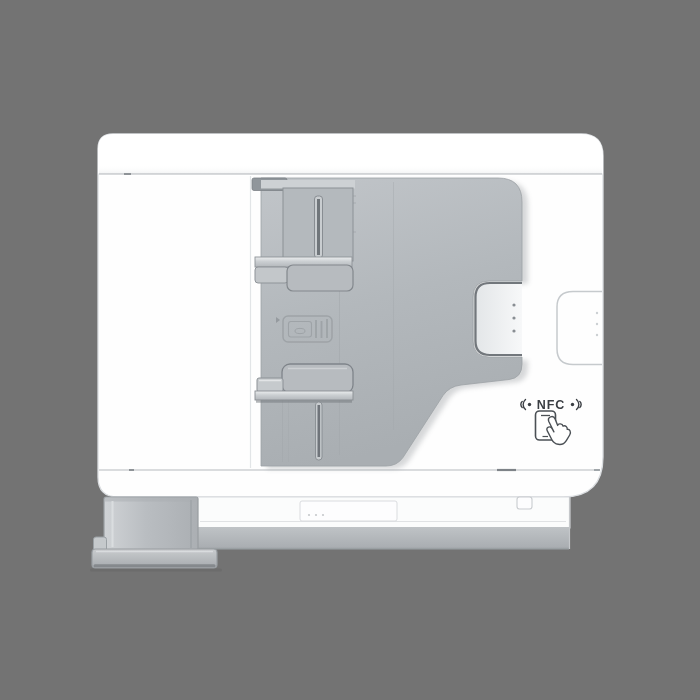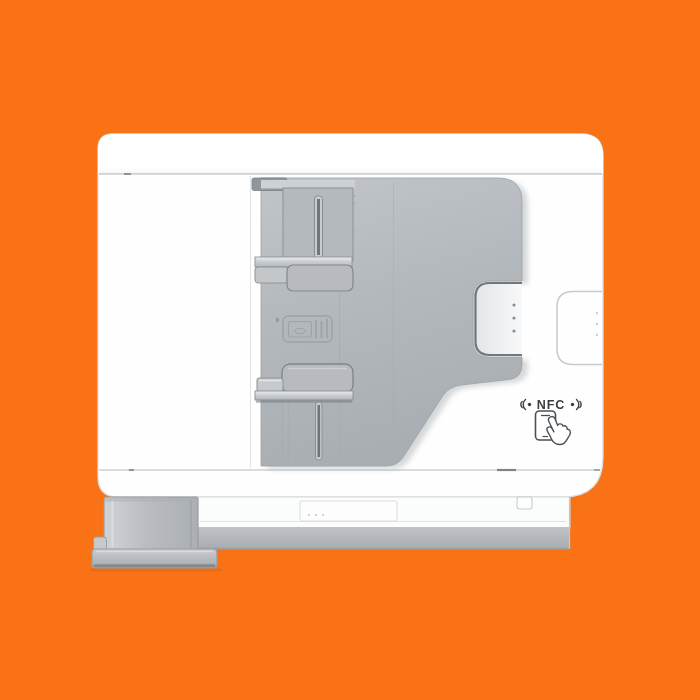--- a/index.html
+++ b/index.html
@@ -1,16 +1,16 @@
 <!DOCTYPE html>
 <html><head>
 <meta charset="utf-8">
 <style>
   html,body{margin:0;padding:0;background:#ffffff;}
-  .stage{position:relative;width:700px;height:700px;background:#f97316;overflow:hidden;
+  .stage{position:relative;width:700px;height:700px;background:#737373;overflow:hidden;
          font-family:"Liberation Sans", sans-serif;}
   .stage svg{position:absolute;left:0;top:0;}
   text.nfc{font-family:"Liberation Sans", sans-serif;font-weight:bold;font-size:12.5px;
            letter-spacing:1px;fill:#3a3e43;}
 </style>
 </head>
 <body>
 
 <div class="stage">
 <svg width="700" height="700" viewBox="0 0 700 700">

